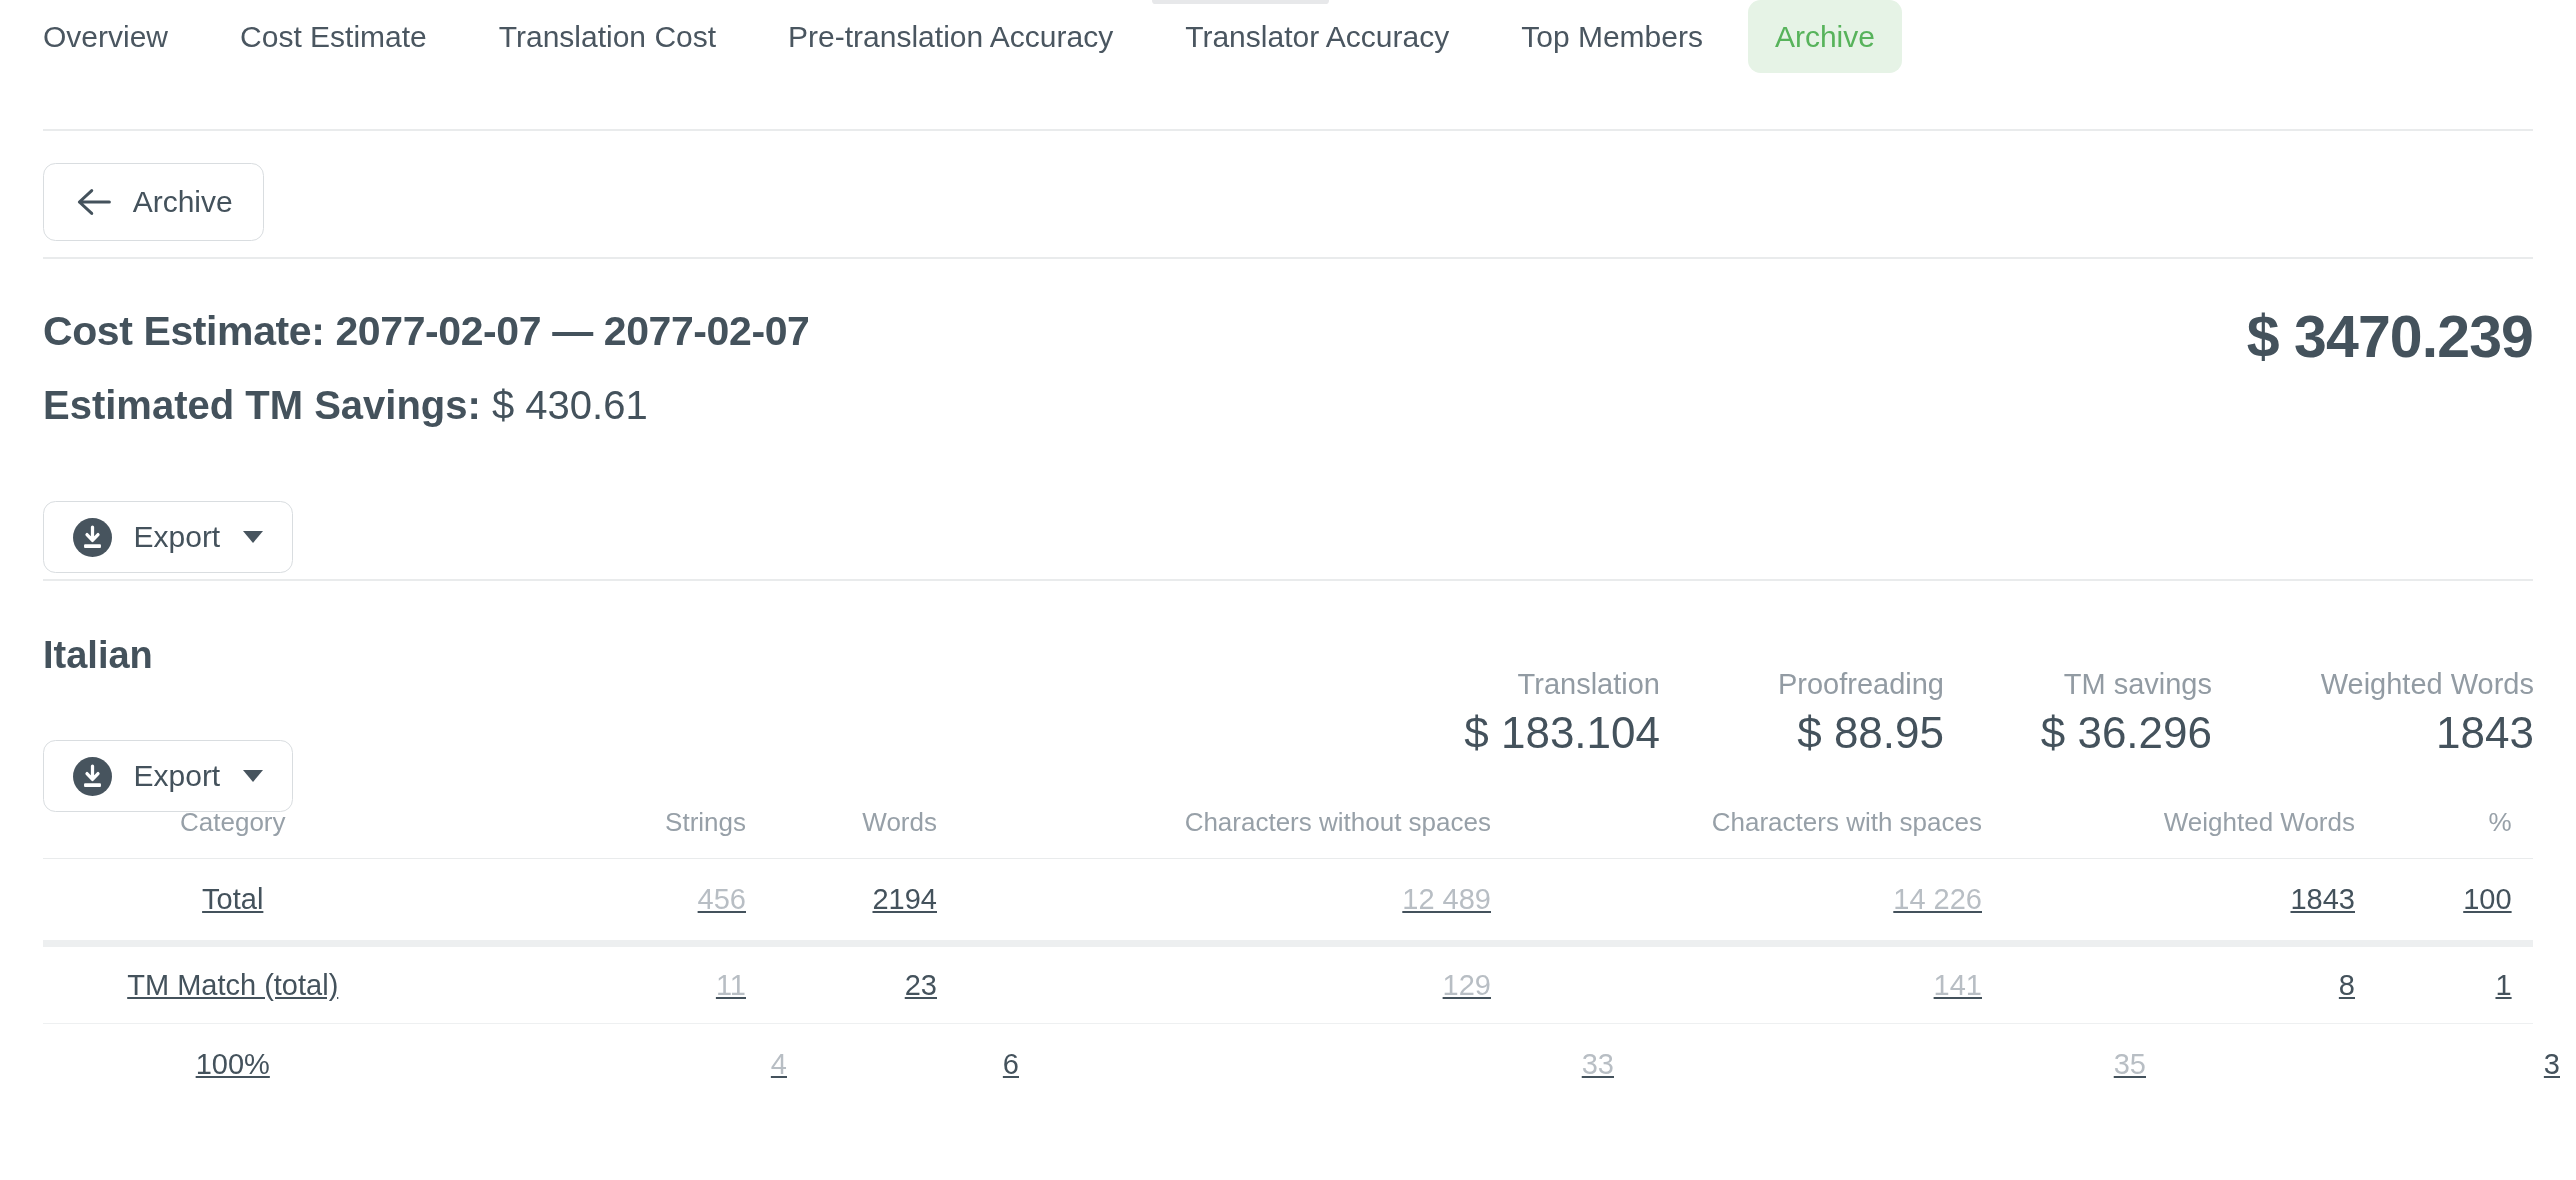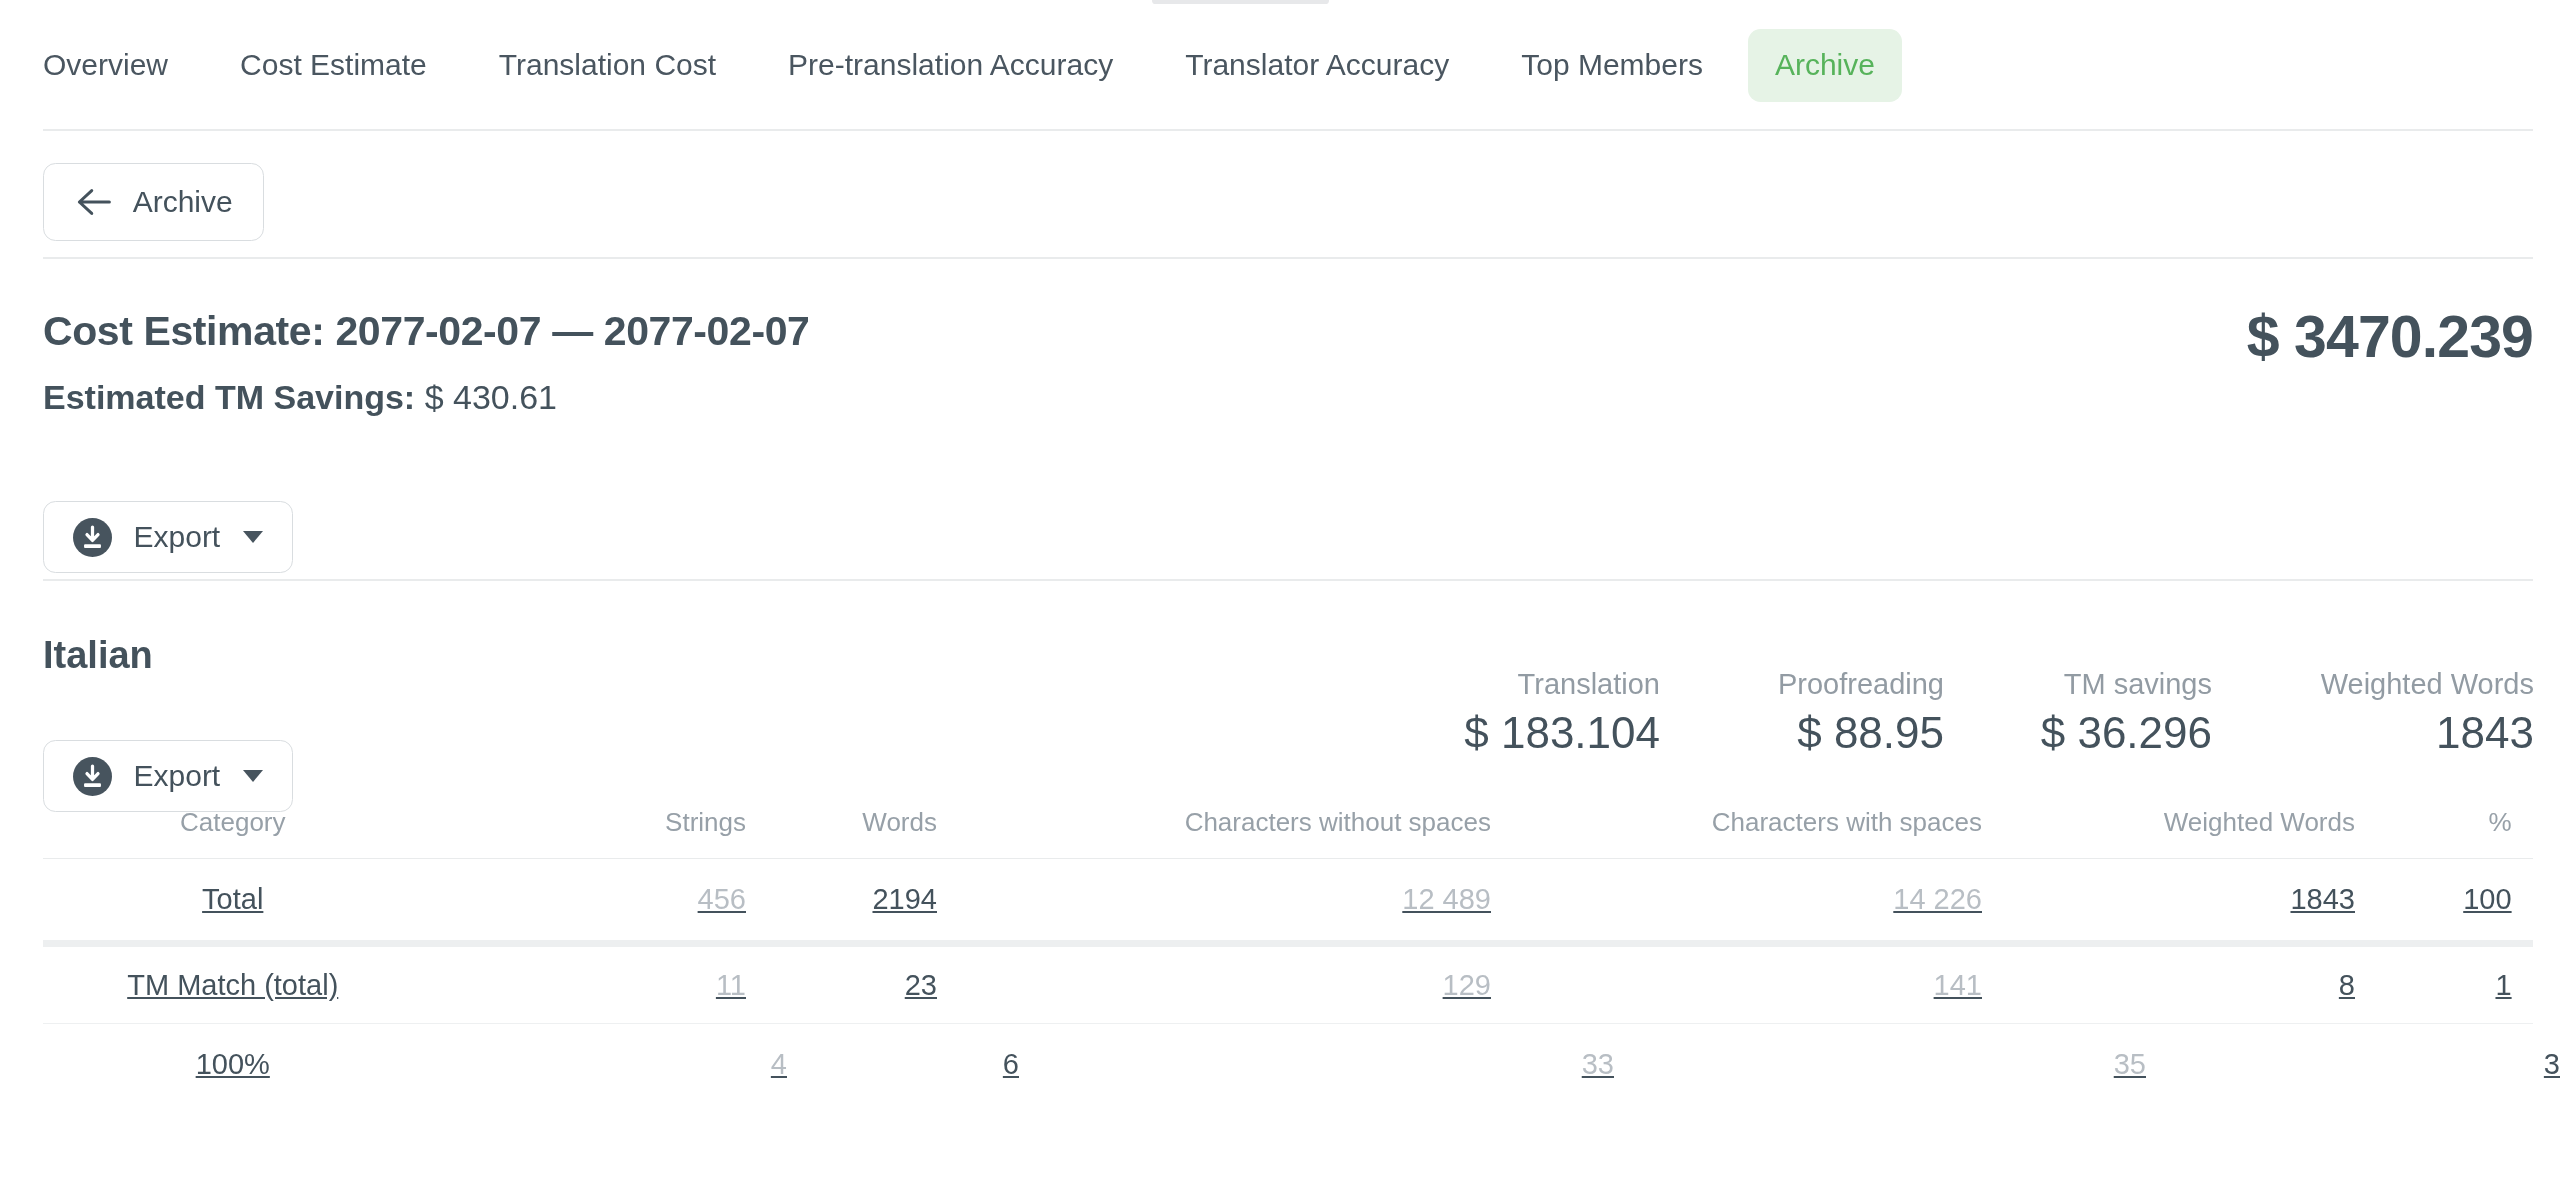--- a/index.html
+++ b/index.html
@@ -8,21 +8,21 @@
     width:2576px; height:1181px; overflow:hidden; position:relative;
     font-family:"Liberation Sans","DejaVu Sans",sans-serif;
     color:#44525c;
   }
   .page { position:absolute; inset:0; }
 
   
   .top-artifact { position:absolute; left:1152px; top:0; width:177px; height:3.6px; background:#e7e8ea; border-radius:0 0 3.6px 3.6px; }
 
   
-  .tabbar { position:absolute; left:0; top:0; width:2576px; height:130px; display:flex; align-items:center; padding-left:16px; }
+  .tabbar { position:absolute; left:0; top:0; width:2576px; height:130px; display:flex; align-items:flex-start; padding-left:16px; }
   .tabbar-divider { position:absolute; left:43px; top:129px; width:2490px; height:1.8px; background:#e9ebec; }
   .tab {
     font-size:30px; color:#4a5660; padding:0 27px; height:73px; display:flex; align-items:center;
     border-radius:12.5px; margin-right:18px; white-space:nowrap; cursor:pointer; text-decoration:none;
   }
   .tab.active { background:#e6f3e6; color:#57b35b; }
 
   
   .btn {
     display:inline-flex; align-items:center; background:#fff;
@@ -32,21 +32,21 @@
   .back-btn { position:absolute; left:43px; top:163px; height:78px; padding:0 30px; font-size:30px; }
   .back-btn .arrow { margin-right:19.7px; display:flex; align-items:center; }
   .divider { position:absolute; left:43px; height:1.8px; width:2490px; background:#e9ebec; }
   .divider-2 { top:257px; }
   .divider-3 { top:579px; }
 
   
   .summary-title-row { position:absolute; left:43px; top:304px; width:2490px; display:flex; justify-content:space-between; align-items:flex-start; }
   .h1 { font-size:41px; font-weight:600; line-height:54px; letter-spacing:-0.4px; }
   .grand-total { font-size:59px; font-weight:700; line-height:66px; letter-spacing:-0.9px; }
-  .tm-line { position:absolute; left:43px; top:378px; font-size:34px; line-height:38px; }
+  .tm-line { position:absolute; left:43px; top:386px; font-size:40px; line-height:38px; }
   .tm-line .lbl { font-weight:600; }
   .export-btn { height:72px; padding:0 29px; font-size:30px;margin-top:32px; }
   .export-1 { position:absolute; left:43px; top:469px; }
   .export-2 { position:absolute; left:43px; top:708px; }
   .export-btn .dl-ic { margin-right:21.5px; display:flex; }
   .caret { width:0; height:0; border-left:10.7px solid transparent; border-right:10.7px solid transparent; border-top:12.5px solid #47545e; margin-left:23px; }
 
   
   .lang-title { position:absolute; left:43px; top:633px; font-size:38px; font-weight:700; line-height:45px; }
   .stats { position:absolute; top:666px; left:1342px; width:1192px; display:flex; }

